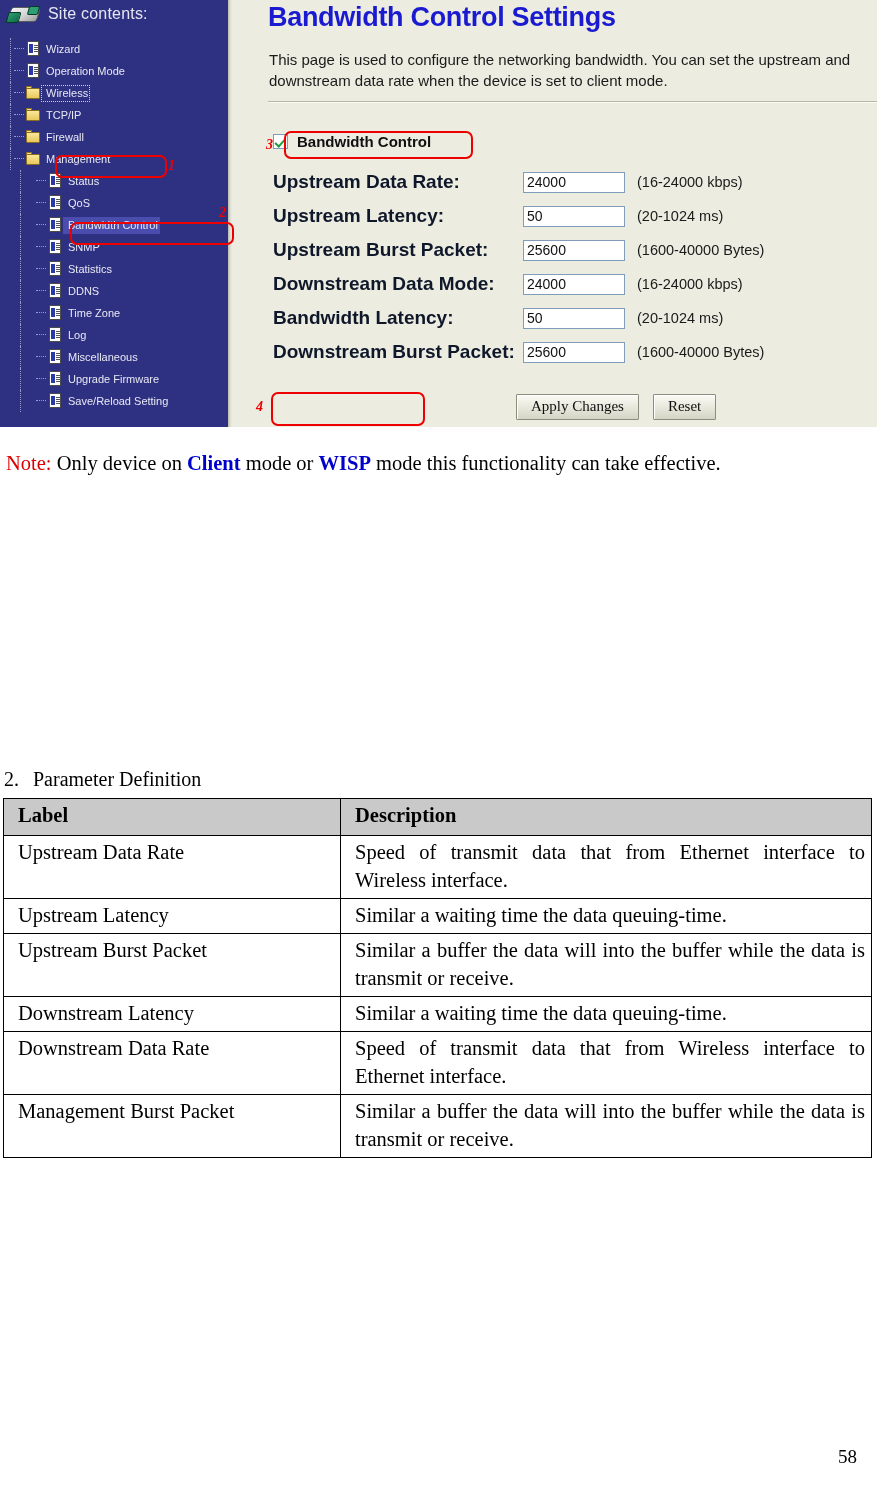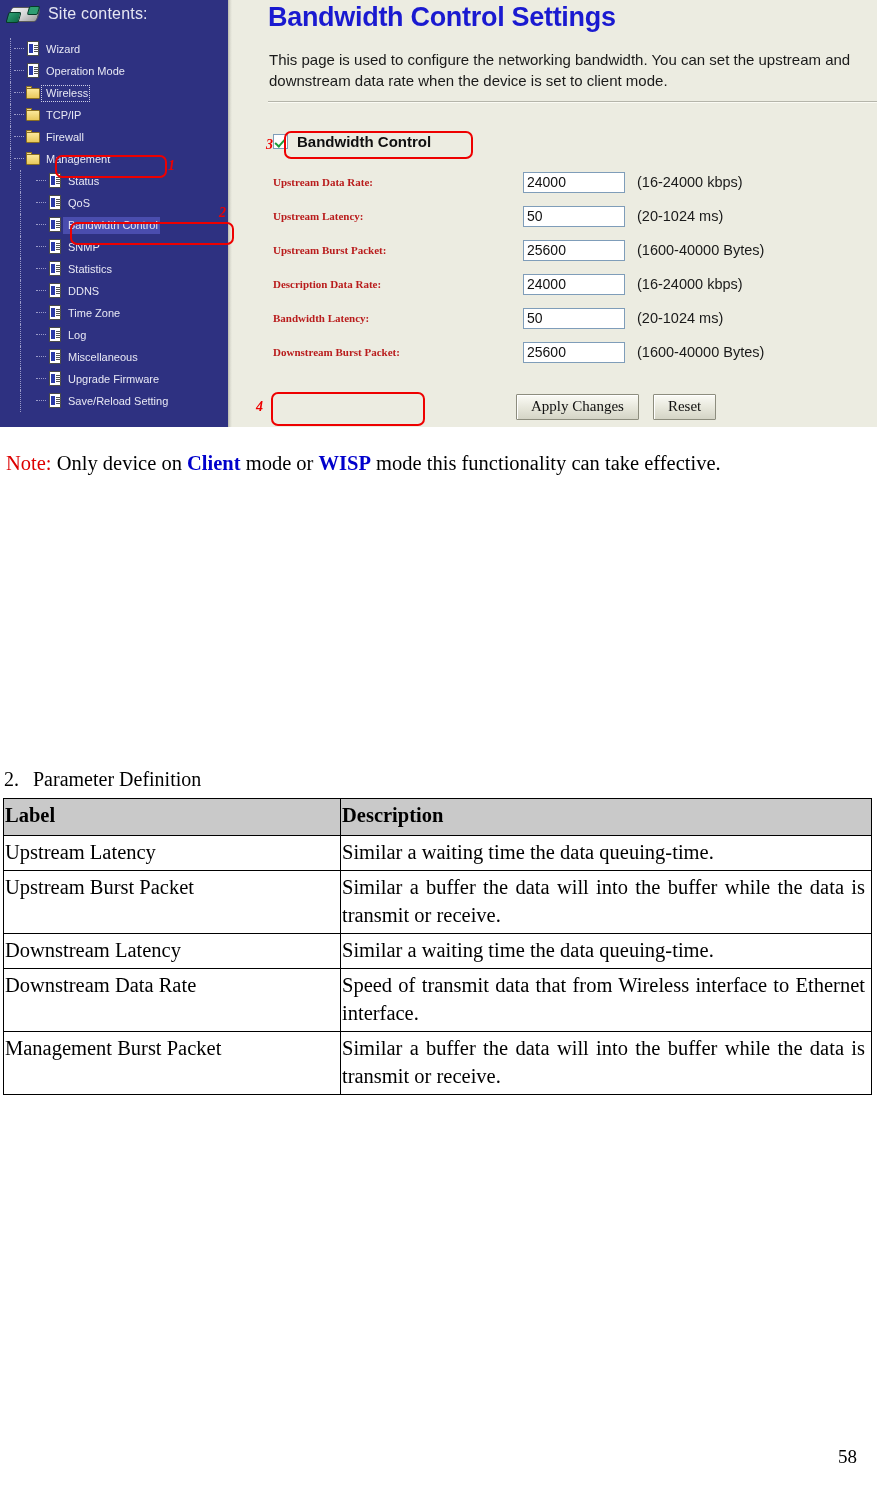--- a/index.html
+++ b/index.html
@@ -277,25 +277,24 @@
     width: 604px;
   }
   .frow {
     height: 34px;
     display: flex;
     align-items: center;
   }
   .frow .flabel {
     width: 250px;
     flex: none;
-    font-size: 11px;
+    font-size: 19px;
     font-weight: bold;
-    color: #b91c1c;
-    white-space: nowrap;
-    font-family: Liberation Serif, serif;
+    color: #0f172a;
+    white-space: nowrap;
   }
   .frow .finput {
     width: 102px;
     flex: none;
     height: 21px;
     background: #ffffff;
     border: 1px solid #7f9db9;
     box-sizing: border-box;
     font-family: "Liberation Sans", "DejaVu Sans", sans-serif;
     font-size: 14px;
@@ -365,21 +364,21 @@
     table-layout: fixed;
     font-family: "Liberation Serif", "DejaVu Serif", serif;
     font-size: 20.5px;
     color: #000;
   }
   #param-table col.c1 { width: 337px; }
   #param-table col.c2 { width: 531px; }
   #param-table th, #param-table td {
     border: 1.5px solid #000;
     vertical-align: top;
-    padding: 2px 6px 4px 1px;
+    padding: 2px 6px 4px 14px;
     line-height: 28px;
     margin-top: 37px;
   }
   #param-table th {
     background: #c9c9c9;
     font-weight: bold;
     text-align: left;
     padding-bottom: 6px;
   }
   #param-table td.desc {
@@ -594,21 +593,21 @@
           <div class="flabel">Upstream Latency:</div>
           <input class="finput" type="text" value="50" style="">
           <div class="fhint">(20-1024 ms)</div>
         </div>
         <div class="frow">
           <div class="flabel">Upstream Burst Packet:</div>
           <input class="finput" type="text" value="25600" style="">
           <div class="fhint">(1600-40000 Bytes)</div>
         </div>
         <div class="frow">
-          <div class="flabel">Description Data Rate:</div>
+          <div class="flabel">Downstream Data Mode:</div>
           <input class="finput" type="text" value="24000" style="">
           <div class="fhint">(16-24000 kbps)</div>
         </div>
         <div class="frow">
           <div class="flabel">Bandwidth Latency:</div>
           <input class="finput" type="text" value="50" style="">
           <div class="fhint">(20-1024 ms)</div>
         </div>
         <div class="frow">
           <div class="flabel">Downstream Burst Packet:</div>
@@ -647,20 +646,24 @@
       <col class="c1">
       <col class="c2">
     </colgroup>
   <thead>
     <tr>
       <th>Label</th>
       <th>Description</th>
     </tr>
   </thead>
   <tbody id="param-tbody">
+      <tr>
+        <td>Upstream Data Rate</td>
+        <td class="desc">Speed of transmit data that from Ethernet interface to Wireless interface.</td>
+      </tr>
       <tr>
         <td>Upstream Latency</td>
         <td class="desc">Similar a waiting time the data queuing-time.</td>
       </tr>
       <tr>
         <td>Upstream Burst Packet</td>
         <td class="desc">Similar a buffer the data will into the buffer while the data is transmit or receive.</td>
       </tr>
       <tr>
         <td>Downstream Latency</td>

